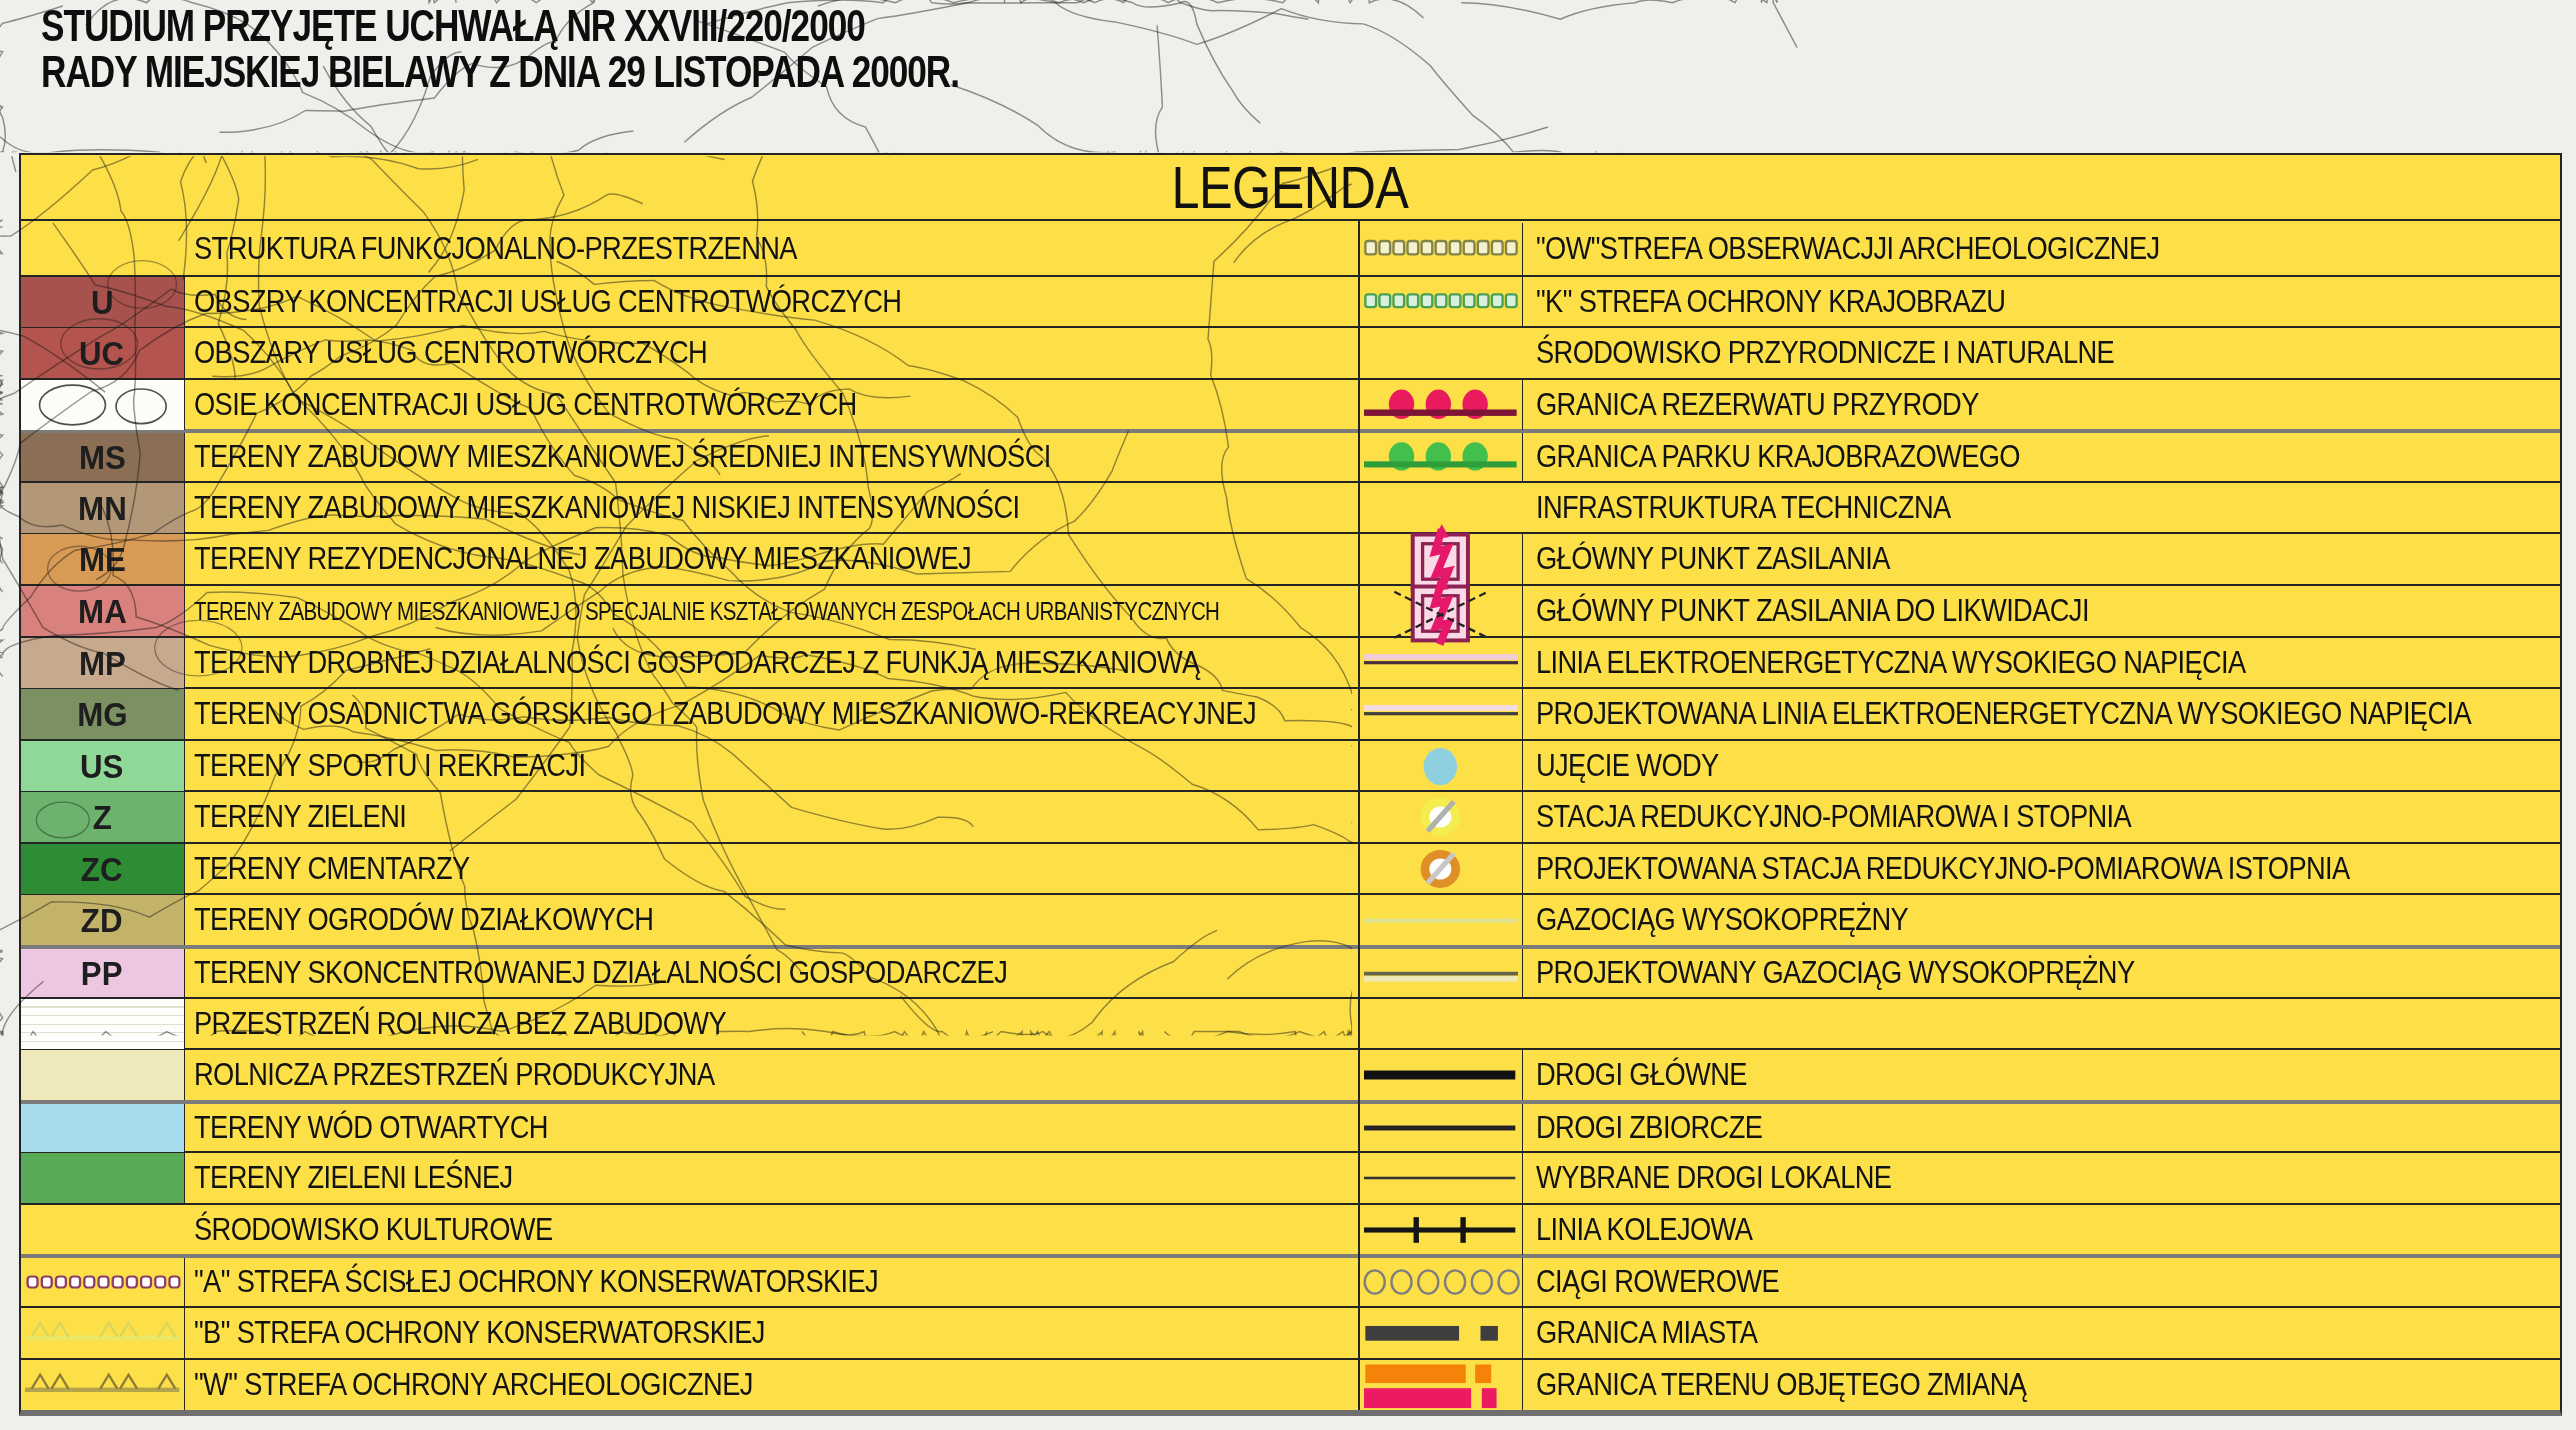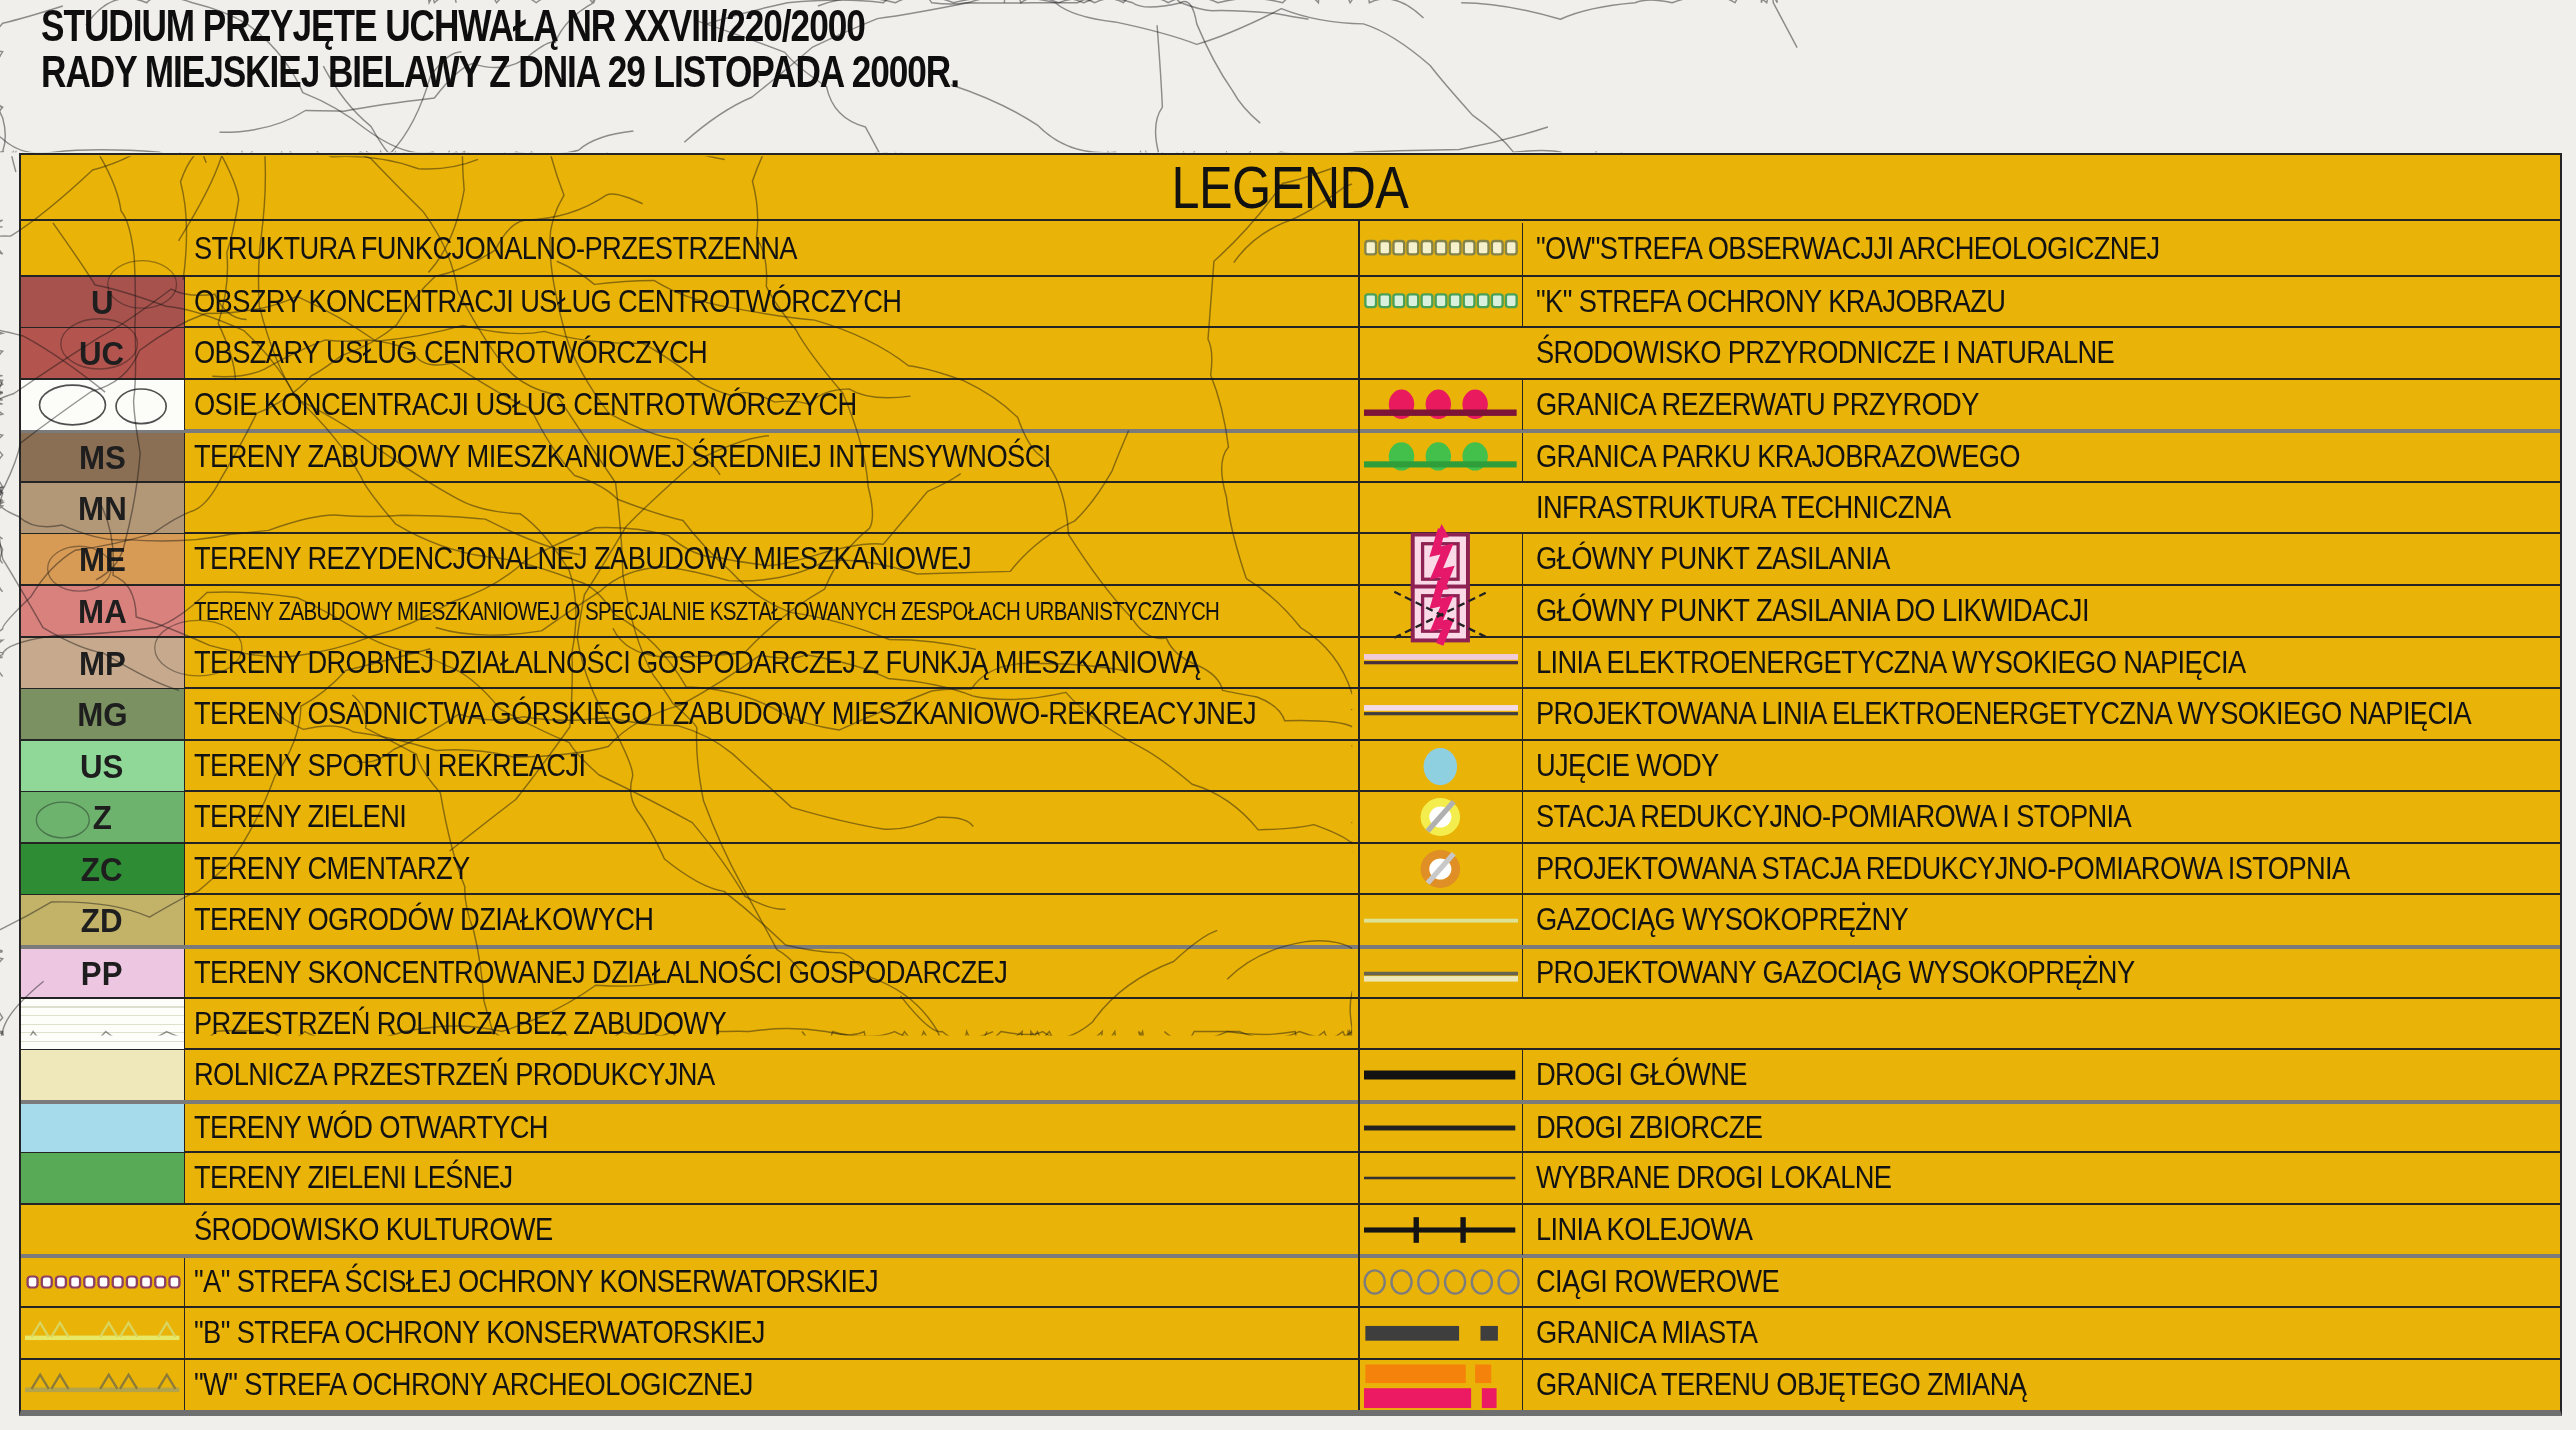--- a/index.html
+++ b/index.html
@@ -12,21 +12,21 @@
   .title{
     position:absolute;left:41px;top:2.6px;z-index:20;
     font-size:44px;font-weight:700;line-height:1.05;color:#0e0e0e;
     white-space:nowrap;
   }
   .title .tline{display:block;}
   .title .tline span{display:inline-block;transform:scaleX(0.80);transform-origin:left center;letter-spacing:-1.3px;}
   #table{
     position:absolute;left:18.5px;top:153px;width:2543px;height:1263px;
     border:2px solid #242424;border-bottom:6.6px solid #6f6f6f;
-    background:#eab308;box-sizing:border-box;z-index:10;
+    background:#fde047;box-sizing:border-box;z-index:10;
   }
   #legend-header{
     position:absolute;left:0;top:0;width:100%;height:66px;
     border-bottom:2px solid #242424;box-sizing:border-box;
     display:flex;align-items:center;justify-content:center;
     font-size:60px;color:#111;
   }
   #legend-header span{display:inline-block;transform:scaleX(0.84);letter-spacing:-0.7px;}
   #mid-divider{
     position:absolute;left:1337px;top:66px;bottom:0;width:2px;background:#242424;z-index:6;
@@ -244,20 +244,23 @@
           <span>GRANICA PARKU KRAJOBRAZOWEGO</span>
         </div>
       </div>
       <div class="row bt" style="top: 258px;">
         <div class="cell-sym leftcell divided">
           <div class="fillsw" style="background:#b39878"></div>
           <div class="code">
             <span>MN</span>
           </div>
         </div>
+        <div class="lab left-lab">
+          <span>TERENY ZABUDOWY MIESZKANIOWEJ NISKIEJ INTENSYWNOŚCI</span>
+        </div>
         <div class="lab right-lab">
           <span>INFRASTRUKTURA TECHNICZNA</span>
         </div>
       </div>
       <div class="row bt" style="top: 309px;">
         <div class="cell-sym leftcell divided">
           <div class="fillsw" style="background:#d89b55"></div>
           <div class="code">
             <span>ME</span>
           </div>

